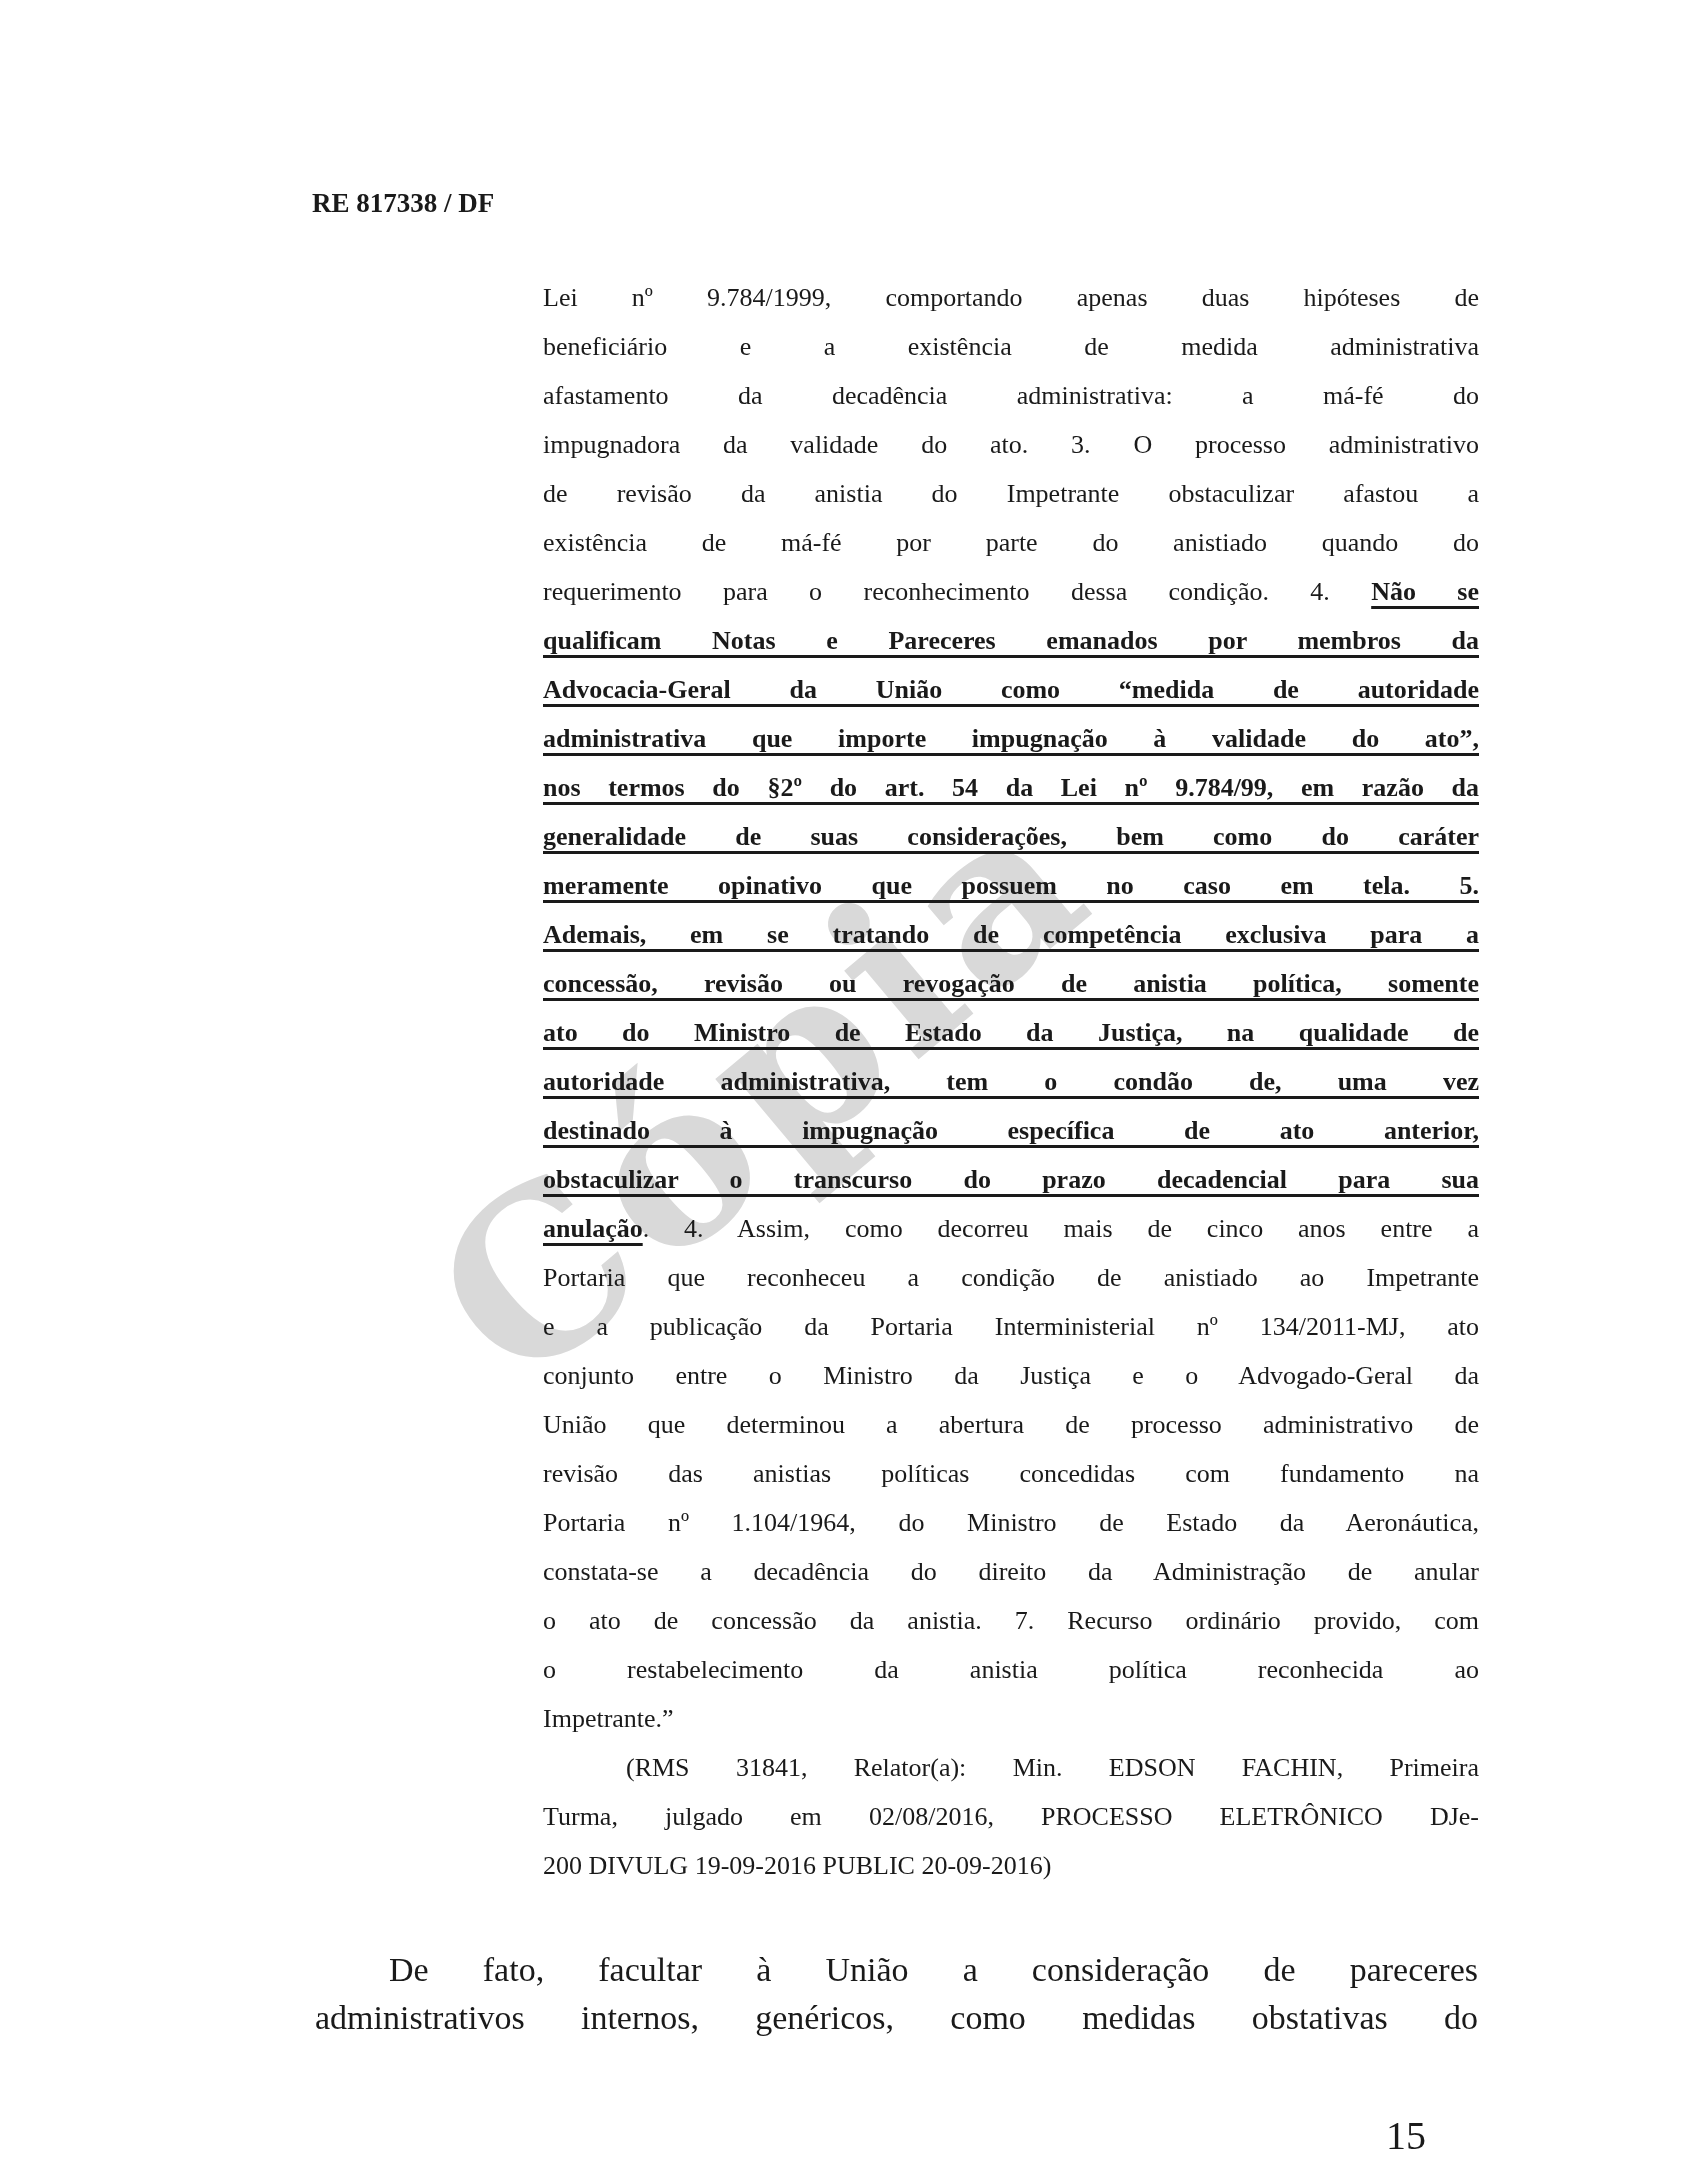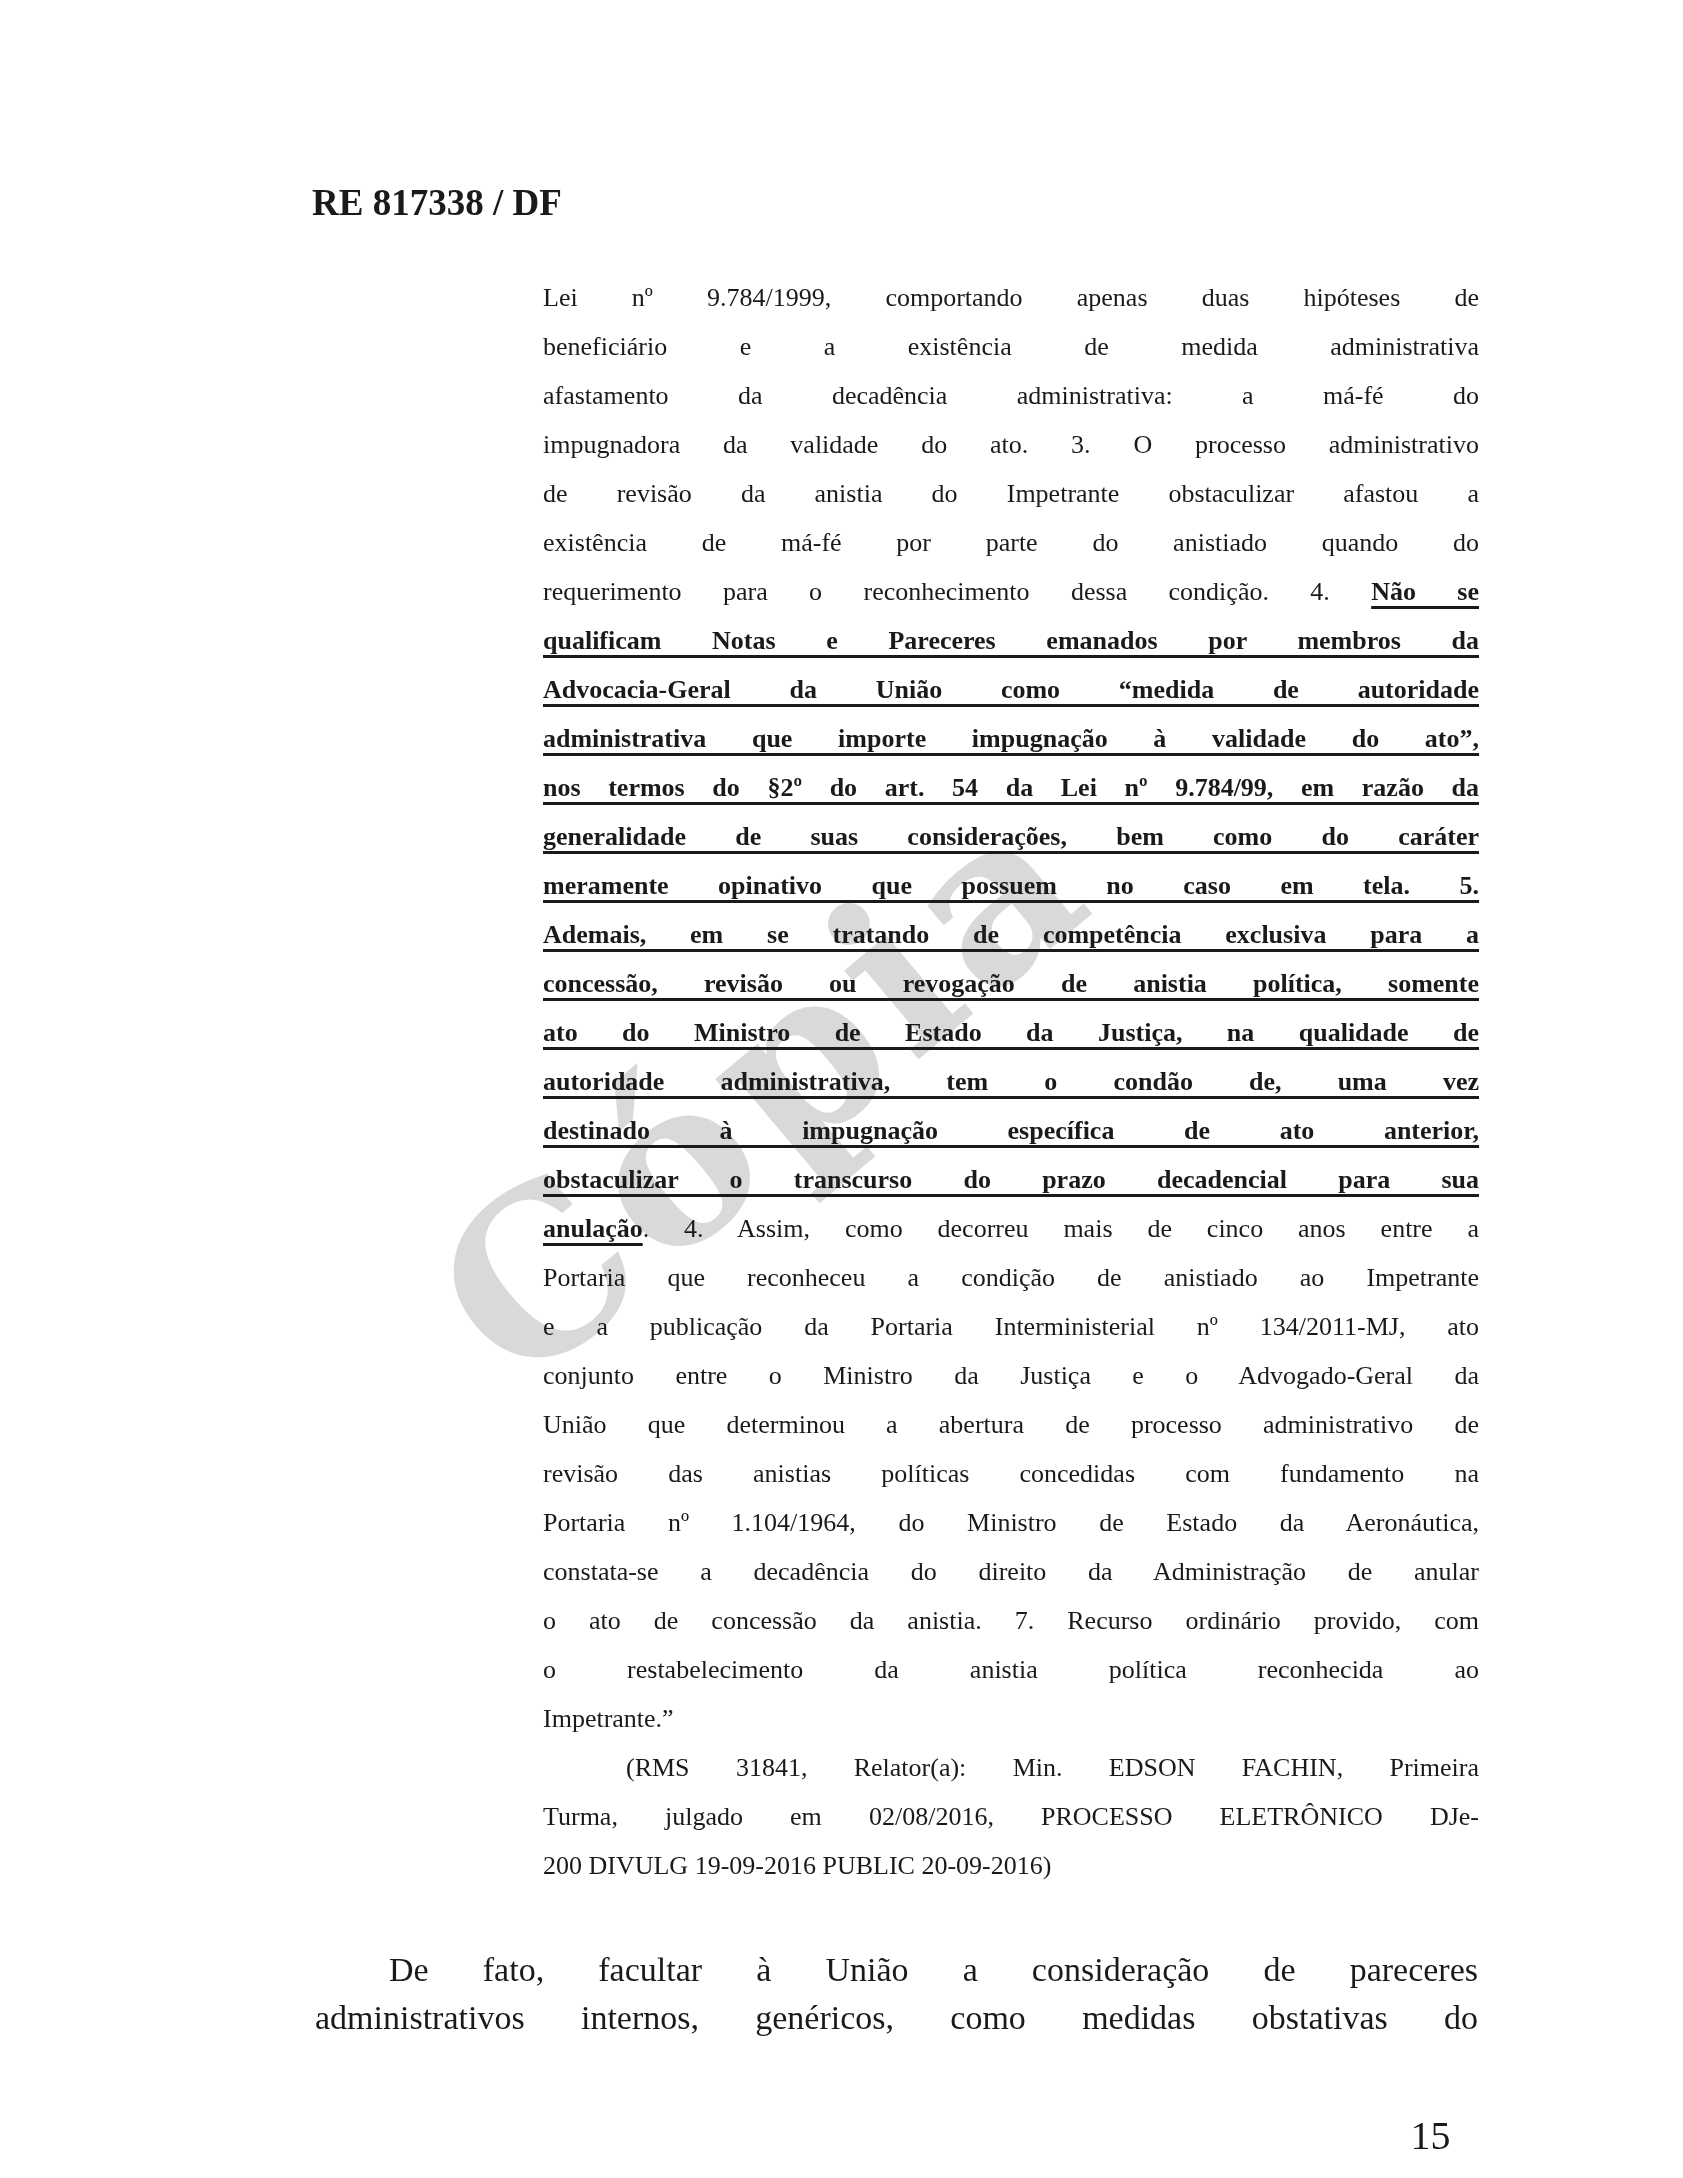--- a/index.html
+++ b/index.html
@@ -25,21 +25,21 @@
     color:#d9d9d9;
     white-space:nowrap;
     z-index:0;
     user-select:none;
   }
 
   .case-header{
     position:absolute;
     left:312px;top:181px;
     margin:0;
-    font-size:37px;
+    font-size:27px;
     font-weight:bold;
     line-height:44px;
     z-index:2;
   }
 
   .quote{
     position:absolute;
     left:543px;top:273px;
     width:936px;
     font-size:26px;
@@ -70,21 +70,21 @@
     text-decoration:underline;
     text-decoration-thickness:3px;
     text-underline-offset:6px;
     margin-top:30px;
   }
 
   .pagenum{
     position:absolute;
     left:1386px;top:2115px;
     width:89px;
-    text-align:center;
+    text-align:left;
     font-size:40px;
     line-height:42px;
     z-index:2;
   }
 </style>
 </head>
 <body>
 
 <div class="sheet">
   <div class="watermark">Cópia</div>

